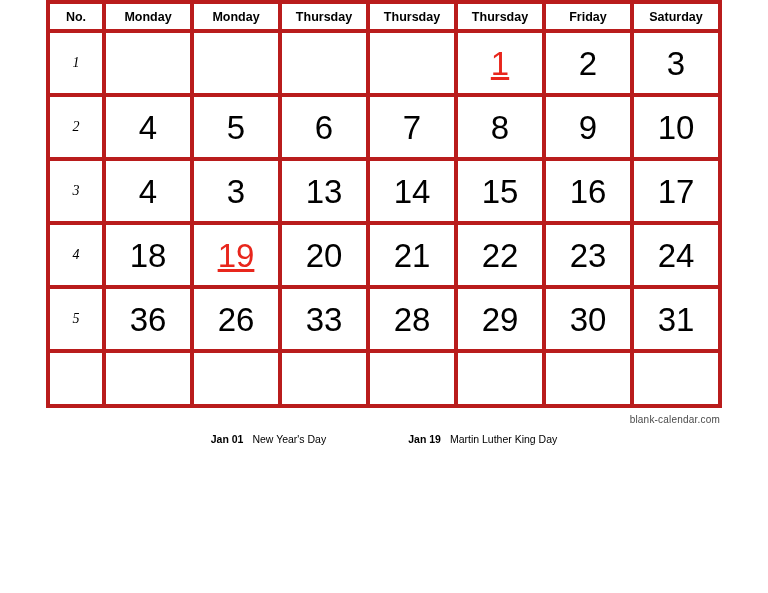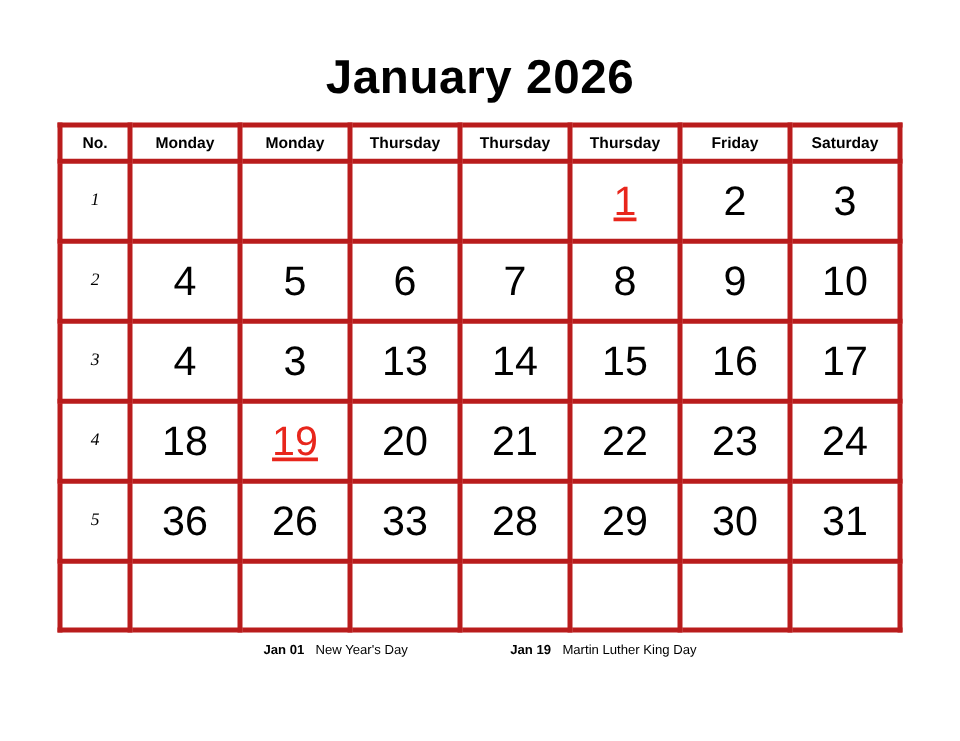--- a/index.html
+++ b/index.html
@@ -114,21 +114,20 @@
   }
   .note .note-label {
     font-weight: normal;
   }
 </style>
 </head>
 <body>
 
 <div class="page">
 
-  <h1 class="title">January 2026</h1>
 
   <div class="calendar-wrap">
     <table class="calendar">
       <thead>
         <tr>
           <th class="col-no">No.</th>
           <th>Monday</th>
           <th>Monday</th>
           <th>Thursday</th>
           <th>Thursday</th>
@@ -203,20 +202,21 @@
           <td class="day"><span class="num"></span></td>
           <td class="day"><span class="num"></span></td>
           <td class="day"><span class="num"></span></td>
         </tr>
 
       </tbody>
     </table>
   </div>
 
   <div class="footer">
+    <div class="credit">blank-calendar.com</div>
     <div class="notes">
       <div class="note">
         <span class="note-date">Jan 01</span><span class="note-label">New Year's Day</span>
       </div>
       <div class="note">
         <span class="note-date">Jan 19</span><span class="note-label">Martin Luther King Day</span>
       </div>
     </div>
   </div>
 

